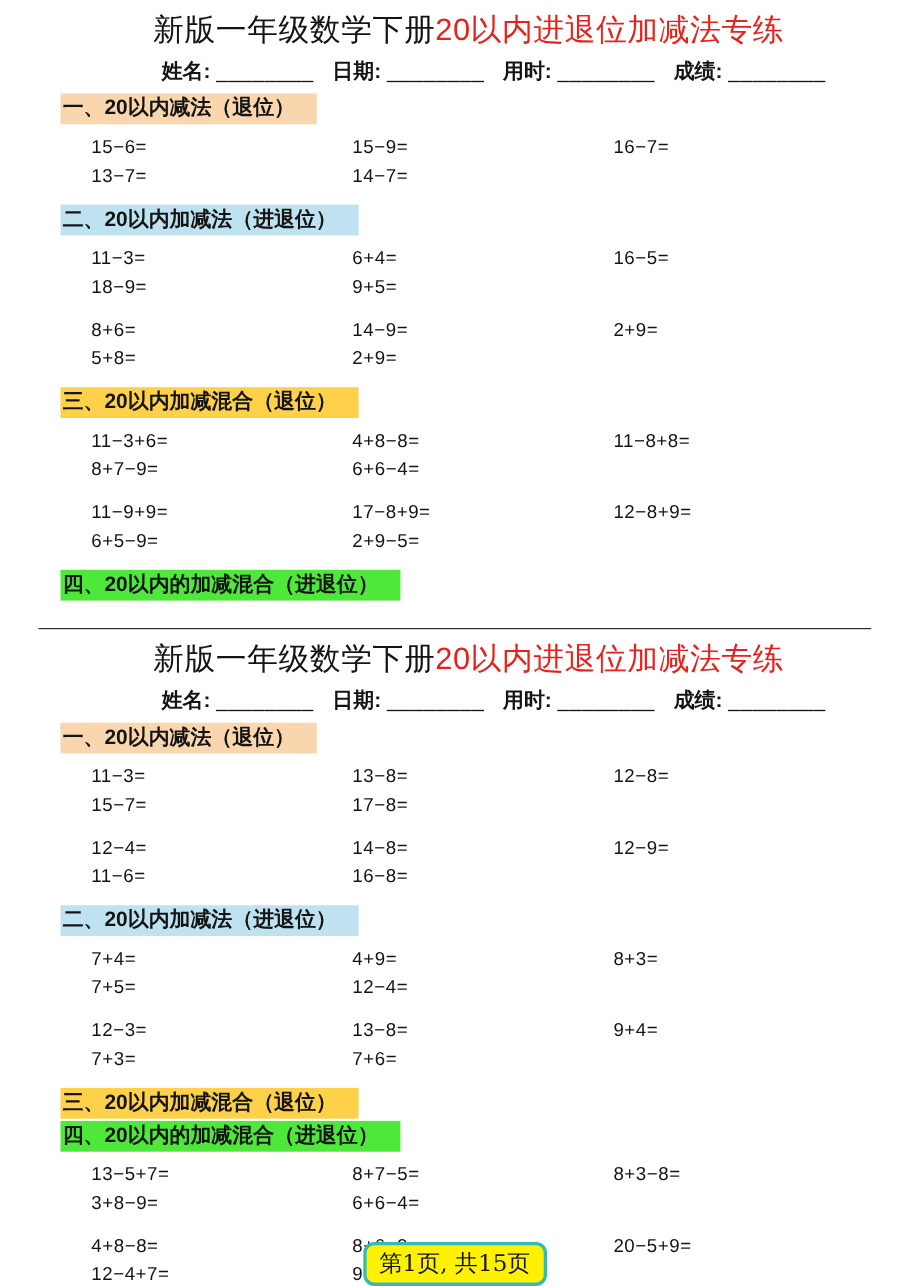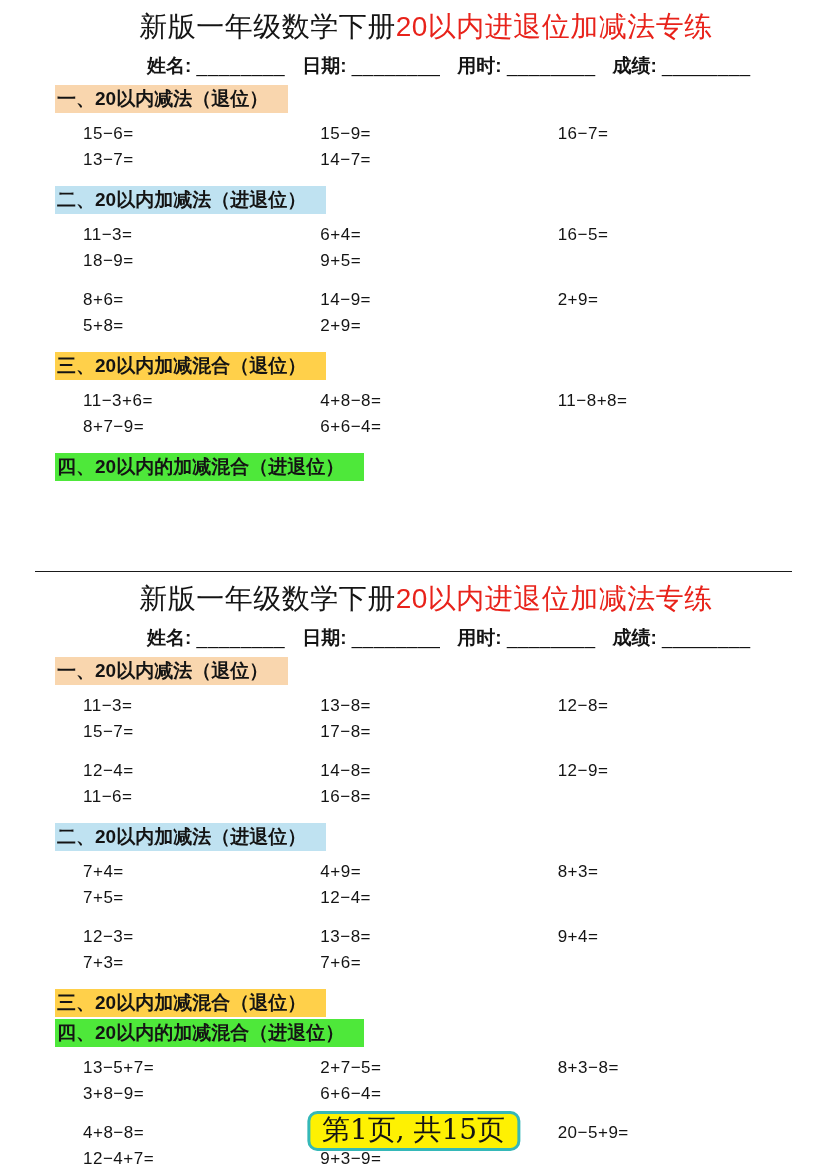--- a/index.html
+++ b/index.html
@@ -60,28 +60,28 @@
     padding: 0 2px 0 28px;
     margin: 6px 0 13px 0;
     font-size: 17px;
     line-height: 26px;
     letter-spacing: 0.5px;
     white-space: nowrap;
   }
   .footer-badge {
     position: absolute;
     left: 50%;
-    bottom: 18px;
+    bottom: 0;
     transform: translateX(-50%);
     border: 3px solid #0f766e;
     border-radius: 10px;
     background: #fef102;
     padding: 2px 12px 4px 12px;
     font-family: "DejaVu Serif", serif;
-    font-size: 28px;
+    font-size: 21px;
     line-height: 28px;
     color: #141414;
     white-space: nowrap;
   }
 </style>
 </head>
 <body>
 
 <div class="page">
   <section class="worksheet">
@@ -142,20 +142,27 @@
           <div class="section">
     <div class="section-heading" style="background-color: rgb(255, 208, 74);">三、20以内加减混合（退位）</div>
     <div class="rows">
               <div class="problem-row">
                 <span class="problem">11−3+6=</span>
                 <span class="problem">4+8−8=</span>
                 <span class="problem">11−8+8=</span>
                 <span class="problem">8+7−9=</span>
                 <span class="problem">6+6−4=</span>
               </div>
+              <div class="problem-row">
+                <span class="problem">11−9+9=</span>
+                <span class="problem">17−8+9=</span>
+                <span class="problem">12−8+9=</span>
+                <span class="problem">6+5−9=</span>
+                <span class="problem">2+9−5=</span>
+              </div>
             </div>
   </div>
           <div class="section">
     <div class="section-heading" style="background-color: rgb(78, 232, 58);">四、20以内的加减混合（进退位）</div>
   </div>
         </div>
   </div>
     </section>
   <hr class="divider">
   <section class="worksheet second">
@@ -221,21 +228,21 @@
             </div>
   </div>
           <div class="section">
     <div class="section-heading" style="background-color: rgb(255, 208, 74);">三、20以内加减混合（退位）</div>
   </div>
           <div class="section">
     <div class="section-heading" style="background-color: rgb(78, 232, 58);">四、20以内的加减混合（进退位）</div>
     <div class="rows">
               <div class="problem-row">
                 <span class="problem">13−5+7=</span>
-                <span class="problem">2+7−5=</span>
+                <span class="problem">8+7−5=</span>
                 <span class="problem">8+3−8=</span>
                 <span class="problem">3+8−9=</span>
                 <span class="problem">6+6−4=</span>
               </div>
               <div class="problem-row">
                 <span class="problem">4+8−8=</span>
                 <span class="problem">8+6−9=</span>
                 <span class="problem">20−5+9=</span>
                 <span class="problem">12−4+7=</span>
                 <span class="problem">9+3−9=</span>

